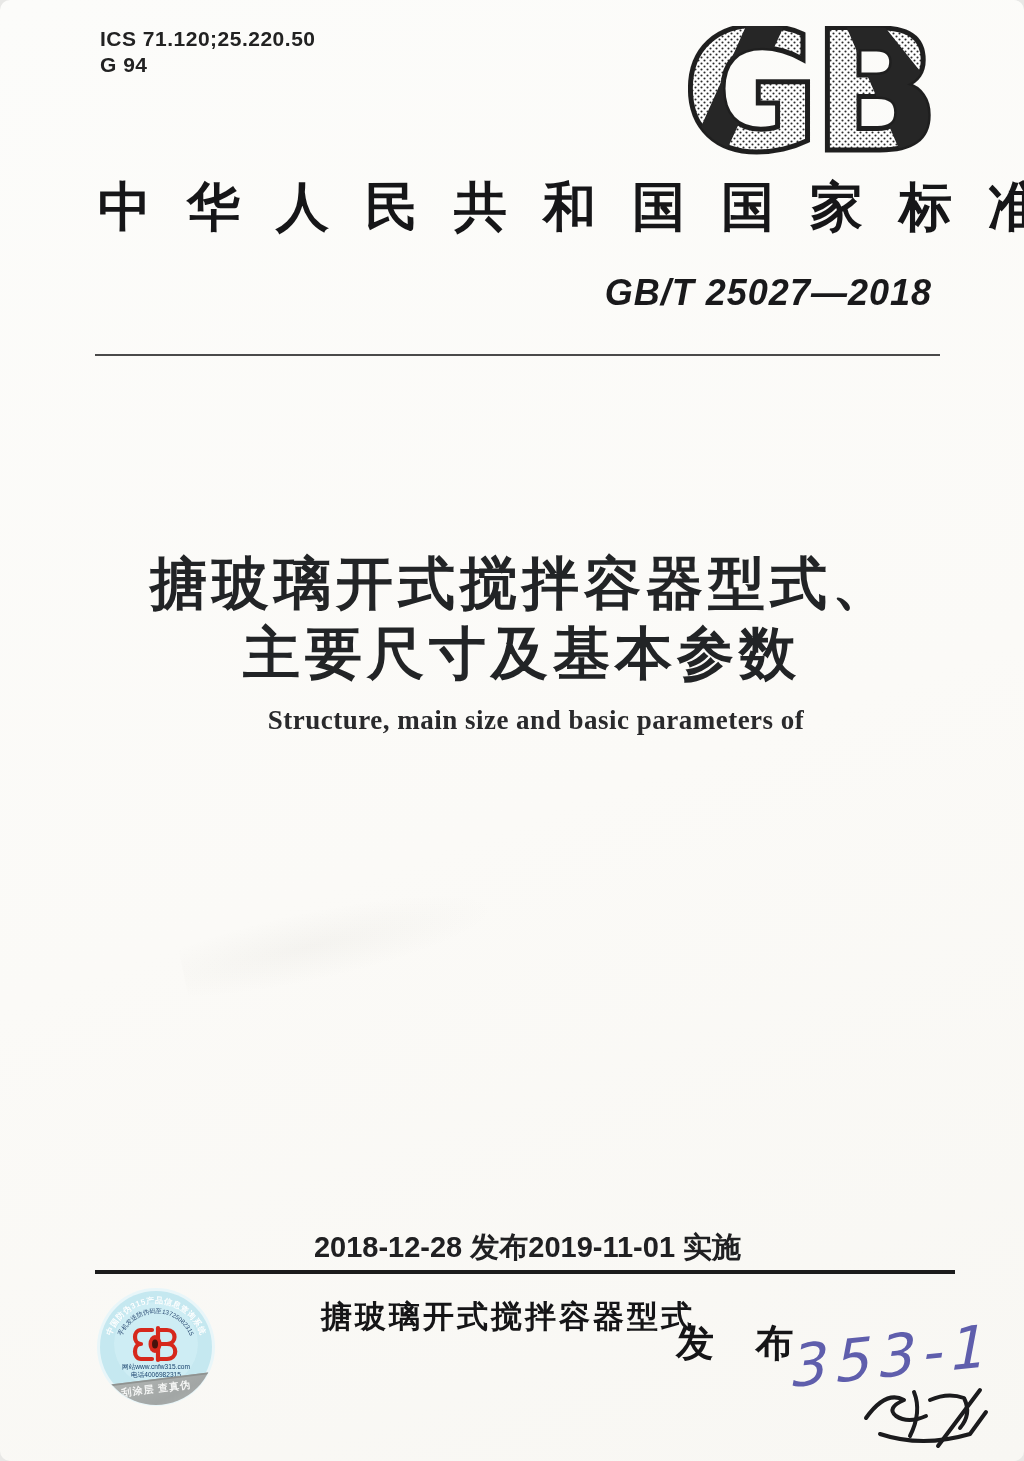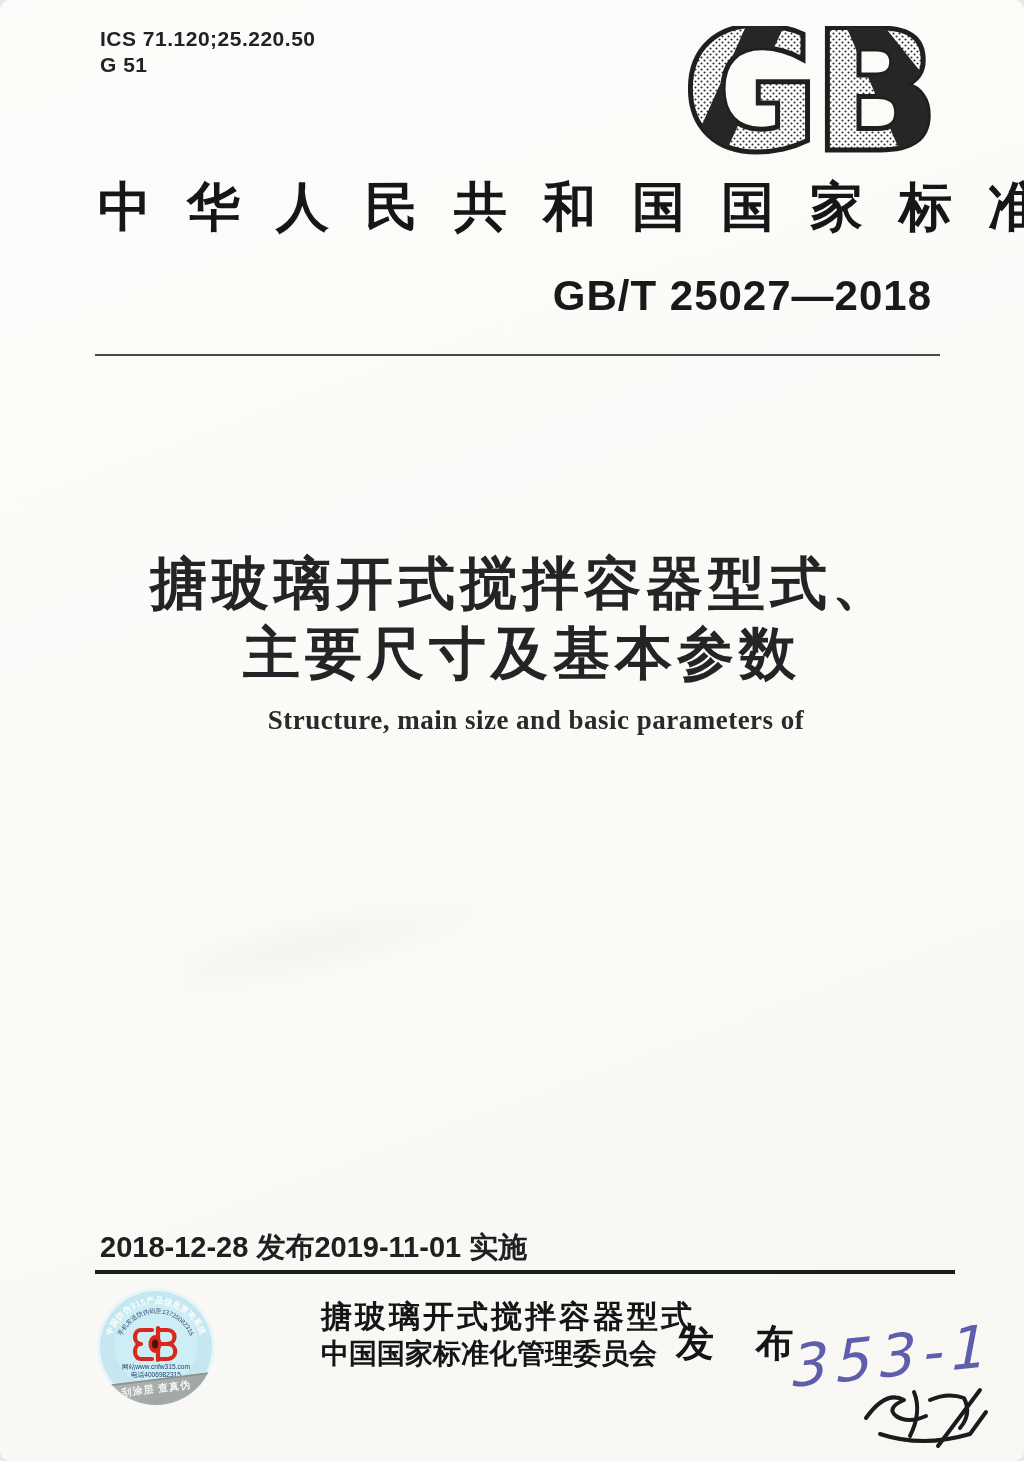--- a/index.html
+++ b/index.html
@@ -24,21 +24,21 @@
   .gb-logo { position: absolute; top: 26px; left: 688px; width: 252px; height: 130px; }
   .nat-title {
     position: absolute; left: 98px; top: 172px; width: 900px;
     font-family: "Liberation Serif", "DejaVu Serif", serif;
     font-weight: 600; font-size: 53px; letter-spacing: 36px;
     white-space: nowrap; color: #161618;
   }
   .std-number {
     position: absolute; right: 92px; top: 272px;
     font-family: "Liberation Sans", "DejaVu Sans", sans-serif;
-    font-weight: bold; font-size: 42px; letter-spacing: 1px; color: #19191b;
+    font-weight: bold; font-size: 36px; letter-spacing: 1px; color: #19191b; font-style: italic;
   }
   .replaces-note {
     position: absolute; right: 92px; top: 308px;
     font-size: 22px; color: #2c2c2e; letter-spacing: 1px;
   }
   .rule-thin {
     position: absolute; left: 95px; top: 354px; width: 845px; height: 2px;
     background: #4a4a4a;
   }
   .doc-title {
@@ -53,21 +53,21 @@
   .doc-title-en {
     position: absolute; left: 0; top: 700px; width: 100%;
     text-align: center;
     font-family: "Liberation Serif", "DejaVu Serif", serif;
     font-weight: bold; font-size: 27px; line-height: 40px;
     color: #2a2a2c; letter-spacing: 0.5px;
   }
   .doc-title-en .t-line { display: block; padding-left: 48px; }
   .dates-row {
     position: absolute; left: 100px; top: 1228px; width: 855px;
-    display: flex; justify-content: flex-start;
+    display: flex; justify-content: center;
     font-family: "Liberation Sans", "DejaVu Sans", sans-serif;
     font-weight: 600; font-size: 29px; color: #202022;
   }
   .rule-thick {
     position: absolute; left: 95px; top: 1270px; width: 860px; height: 4px;
     background: #1c1c1c;
   }
   .issuer-block {
     position: absolute; left: 321px; top: 1298px;
     font-family: "Liberation Serif", "DejaVu Serif", serif;
@@ -96,21 +96,21 @@
     transform: rotate(-12deg);
   }
 </style>
 </head>
 <body>
 
 <div class="page">
 
   <div class="ics-block">
     <div>ICS 71.120;25.220.50</div>
-    <div>G 51</div>
+    <div>G 94</div>
   </div>
 
   <svg class="gb-logo" viewBox="0 0 252 130" aria-hidden="true">
     <defs>
       <pattern id="halftone" width="6" height="6" patternUnits="userSpaceOnUse">
         <rect width="6" height="6" fill="#ffffff"></rect>
         <circle cx="1.5" cy="1.5" r="1.05" fill="#2a2a2a"></circle>
         <circle cx="4.5" cy="4.5" r="1.05" fill="#2a2a2a"></circle>
       </pattern>
       <clipPath id="solidBands">
@@ -181,21 +181,20 @@
     <text x="62" y="91" font-size="6.6" fill="#17406b" text-anchor="middle" font-family="'Liberation Sans', sans-serif">电话4006982315</text>
     <g clip-path="url(#sealClip)">
       <rect x="-6" y="93" width="140" height="45" fill="url(#grayGrad)" transform="rotate(-7 62 100)"></rect>
       <rect x="-6" y="93" width="140" height="1.6" fill="#8f9391" transform="rotate(-7 62 100)"></rect>
       <text x="62" y="106" font-size="10" font-weight="bold" fill="#f4f5f4" text-anchor="middle" letter-spacing="1" transform="rotate(-7 62 100)" font-family="'Liberation Sans', sans-serif">刮涂层 查真伪</text>
     </g>
   </svg>
 
   <div class="issuer-block">
     <div class="issuer-line1">搪玻璃开式搅拌容器型式</div>
-    <div class="issuer-line2">中国国家标准化管理委员会</div>
   </div>
   <div class="issue-label">发 布</div>
 
   <div class="hand-number">353-1</div>
 
   <svg class="signature-svg" viewBox="0 0 160 80" aria-hidden="true">
     <g stroke="#1b1b1d" stroke-width="4" fill="none" stroke-linecap="round" stroke-linejoin="round">
       <path d="M 14,40 Q 34,12 52,22 Q 34,30 44,38 Q 56,46 74,38"></path>
       <path d="M 62,14 Q 70,34 58,58"></path>
       <path d="M 78,22 Q 96,14 112,20 Q 120,36 108,50"></path>

